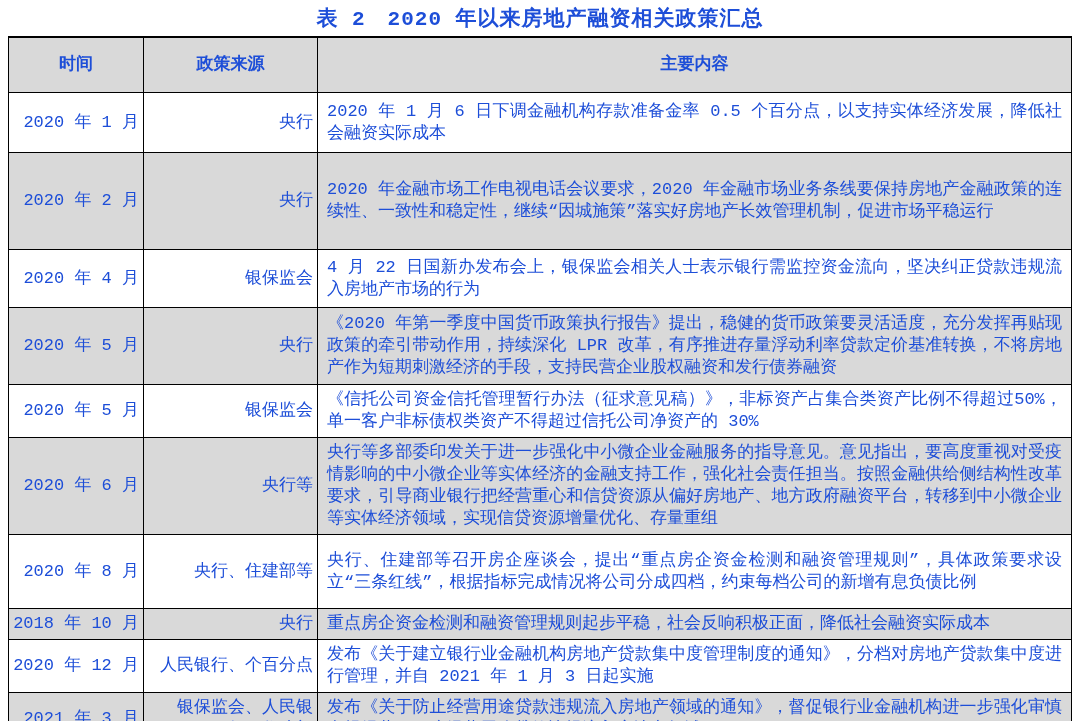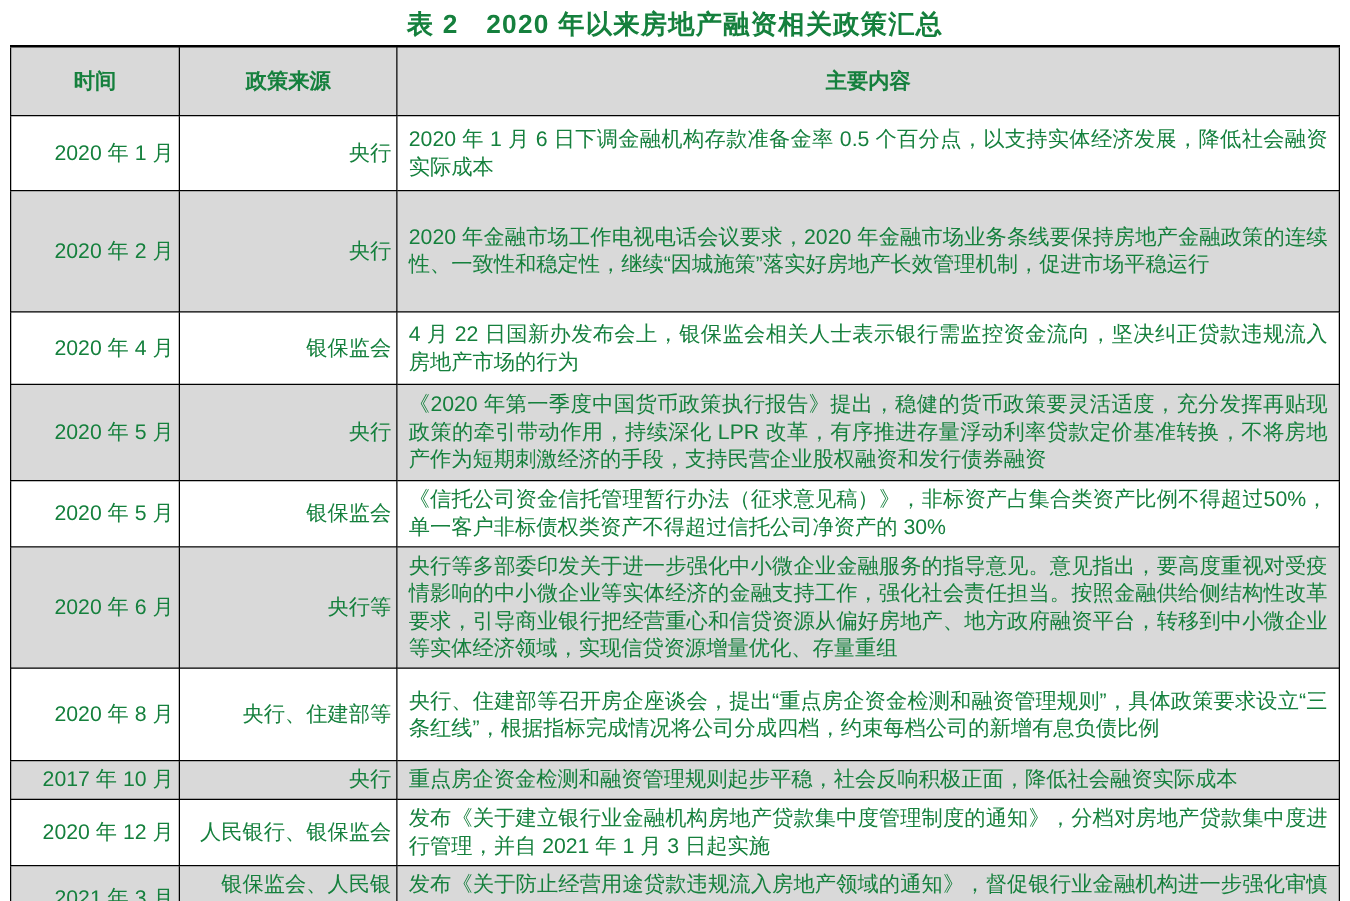--- a/index.html
+++ b/index.html
@@ -5,22 +5,22 @@
   html, body {
     margin: 0;
     padding: 0;
     background: #ffffff;
     width: 1080px;
   }
   .page {
     width: 1080px;
     height: 721px;
     background: #ffffff;
-    font-family: Liberation Sans, sans-serif;
-    color: #15803d;
+    font-family: Liberation Mono, monospace;
+    color: #1d4ed8;
     overflow: hidden;
     box-sizing: border-box;
   }
   .doc-title {
     text-align: center;
     font-size: 21px;
     font-weight: bold;
     padding-top: 7px;
     height: 29px;
     line-height: 26px;
@@ -118,27 +118,27 @@
         <td class="cell-time">2020 年 6 月</td>
         <td class="cell-source">央行等</td>
         <td class="cell-content">央行等多部委印发关于进一步强化中小微企业金融服务的指导意见。意见指出，要高度重视对受疫情影响的中小微企业等实体经济的金融支持工作，强化社会责任担当。按照金融供给侧结构性改革要求，引导商业银行把经营重心和信贷资源从偏好房地产、地方政府融资平台，转移到中小微企业等实体经济领域，实现信贷资源增量优化、存量重组</td>
       </tr>
       <tr style="height:74px;padding-left:24px;">
         <td class="cell-time">2020 年 8 月</td>
         <td class="cell-source">央行、住建部等</td>
         <td class="cell-content">央行、住建部等召开房企座谈会，提出“重点房企资金检测和融资管理规则”，具体政策要求设立“三条红线”，根据指标完成情况将公司分成四档，约束每档公司的新增有息负债比例</td>
       </tr>
       <tr style="height:30px;">
-        <td class="cell-time">2017 年 10 月</td>
+        <td class="cell-time">2018 年 10 月</td>
         <td class="cell-source">央行</td>
         <td class="cell-content">重点房企资金检测和融资管理规则起步平稳，社会反响积极正面，降低社会融资实际成本</td>
       </tr>
       <tr style="height:50px;">
         <td class="cell-time">2020 年 12 月</td>
-        <td class="cell-source">人民银行、银保监会</td>
+        <td class="cell-source">人民银行、个百分点</td>
         <td class="cell-content">发布《关于建立银行业金融机构房地产贷款集中度管理制度的通知》，分档对房地产贷款集中度进行管理，并自 2021 年 1 月 3 日起实施</td>
       </tr>
       <tr style="height:53px;">
         <td class="cell-time">2021 年 3 月</td>
         <td class="cell-source">银保监会、人民银行、住建部</td>
         <td class="cell-content">发布《关于防止经营用途贷款违规流入房地产领域的通知》，督促银行业金融机构进一步强化审慎合规经营，严防经营用途贷款违规流入房地产领域</td>
       </tr>
     </tbody>
   </table>
 

